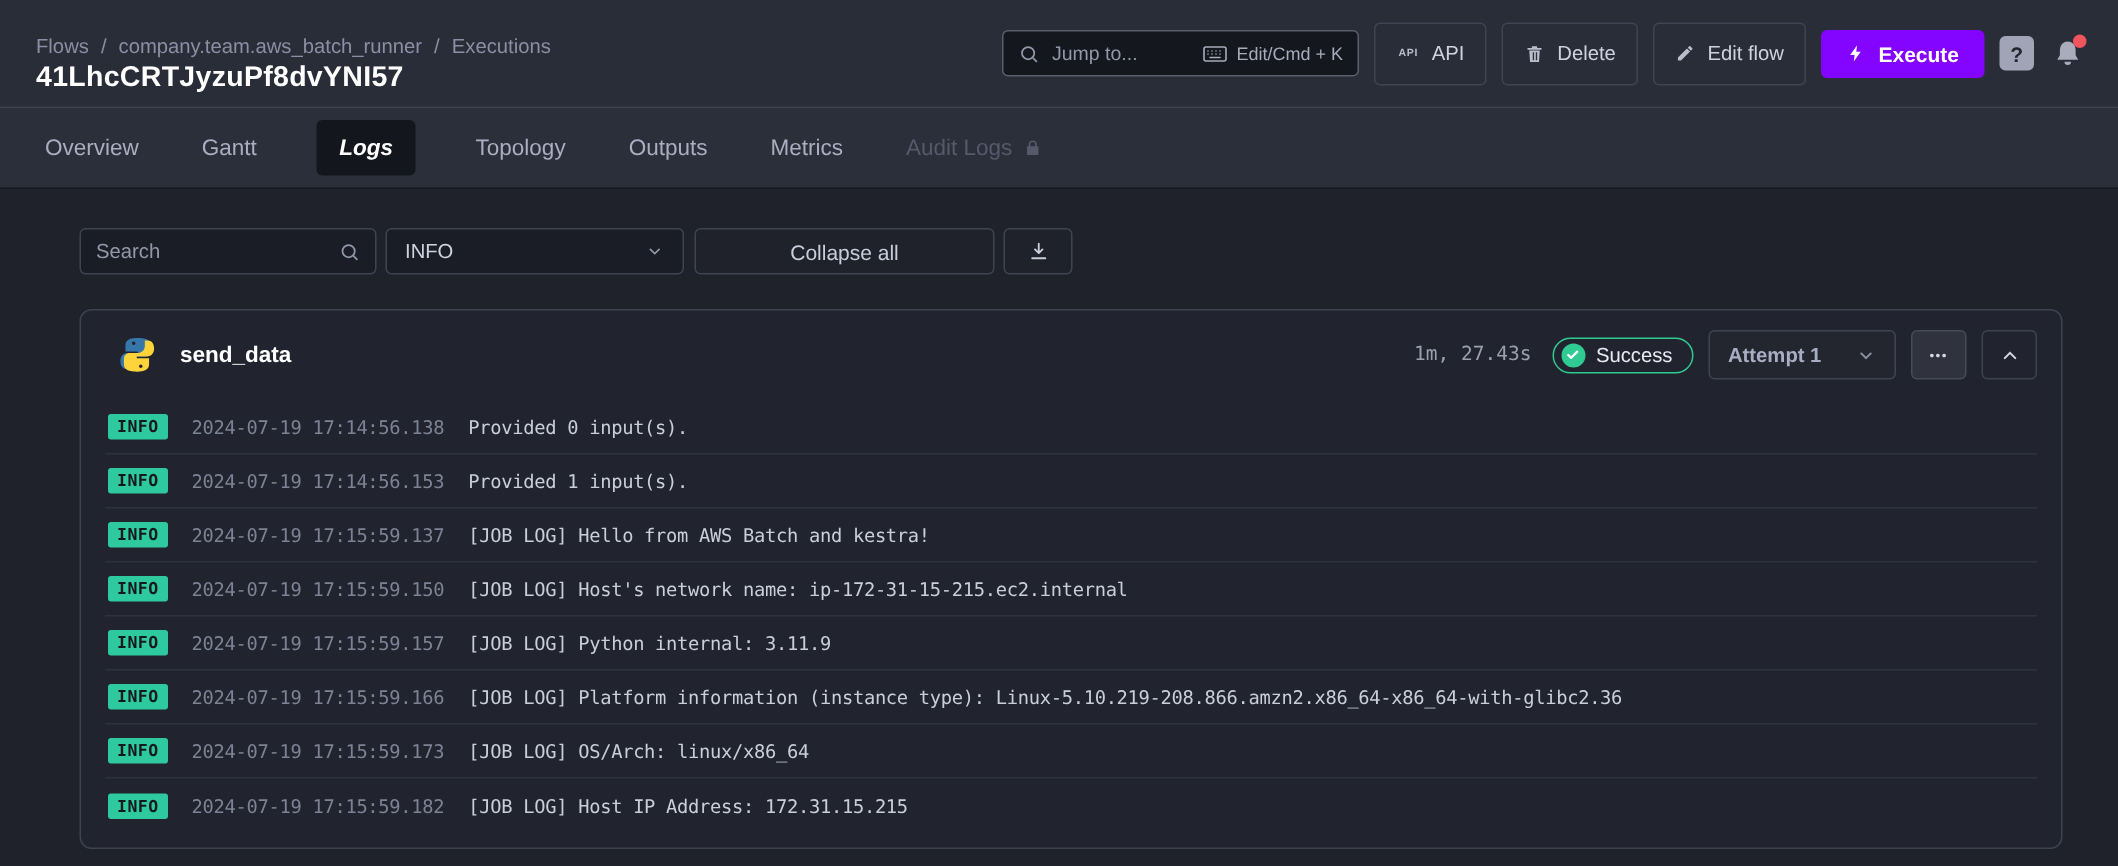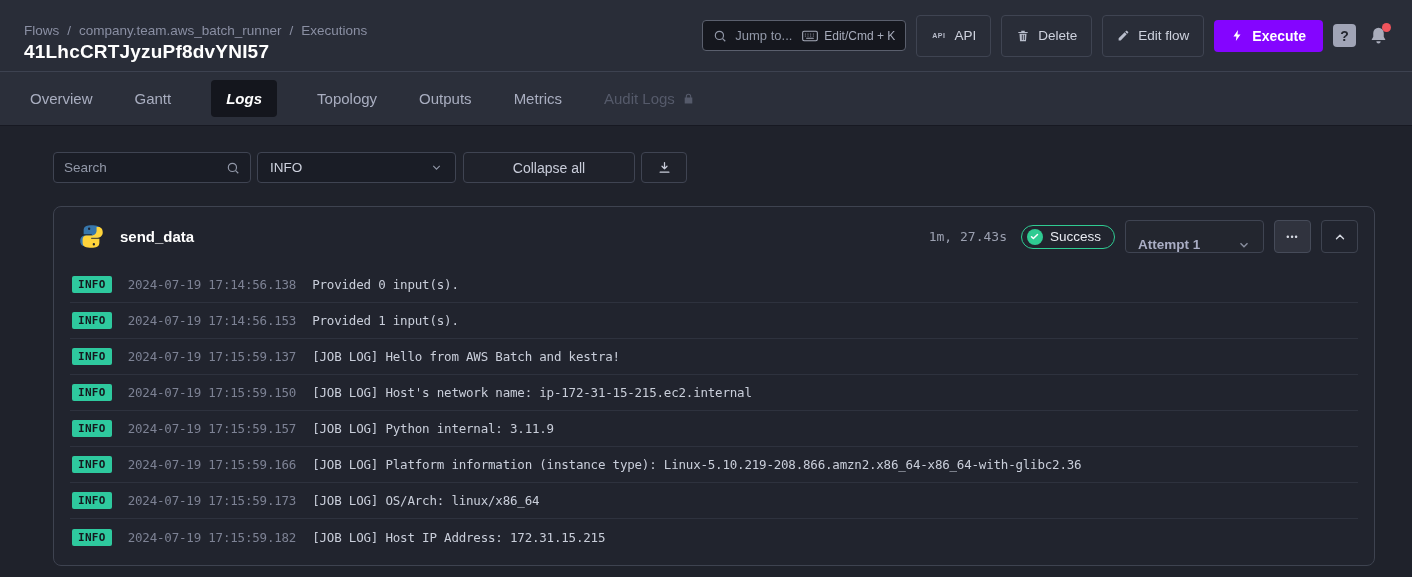--- a/index.html
+++ b/index.html
@@ -18,21 +18,21 @@
     display:flex; align-items:center;
     padding:0 22px 0 24px;
   }
   .header-left { display:flex; flex-direction:column; gap:3px; padding-top:2px;margin-top:12px; }
   .breadcrumb { font-size:13.5px; color:#8A8FA3; display:flex; gap:8px; align-items:center; }
   .breadcrumb .crumb { cursor:pointer; }
   .page-title { font-size:19px; font-weight:700; color:#FFFFFF; letter-spacing:.2px; }
 
   .header-right { margin-left:auto; display:flex; align-items:center; gap:10px; }
   .jump-box {
-    width:204px; height:31px; background:#15171E;
+    width:238px; height:31px; background:#15171E;
     border:1px solid #5A5F6D; border-radius:4px;
     display:flex; align-items:center; padding:0 10px; gap:8px; cursor:pointer;
   }
   .jump-box .jump-label { font-size:13px; color:#9298A8; }
   .jump-box .shortcut-wrap { margin-left:auto; display:flex; align-items:center; gap:6px; color:#A7ACBB; }
   .jump-box .shortcut { font-size:12px; color:#A7ACBB; }
 
   .btn {
     height:42px; display:flex; align-items:center; gap:8px;
     background:transparent; border:1px solid #3F4452; border-radius:4px;
@@ -85,21 +85,21 @@
     color:#C9CDDA; font-size:13.5px; font-family:"Liberation Sans", sans-serif; min-width:0;
   }
   .search-input-wrap input::placeholder { color:#9298A8; }
   .level-select {
     width:199px; height:31px; background:#1A1D26; border:1px solid #3F4452;
     border-radius:4px; display:flex; align-items:center; padding:0 12px;
     font-size:13.5px; color:#CED2DE; cursor:pointer; margin-right:7px;
   }
   .level-select .chev { margin-left:auto; color:#9298A8; }
   .collapse-all-btn {
-    width:172px; height:31px; justify-content:center; font-size:14px; color:#C9CDDA; margin-right:6px;
+    width:200px; height:31px; justify-content:center; font-size:14px; color:#C9CDDA; margin-right:6px;
   }
   .download-btn { width:46px; height:31px; justify-content:center; padding:0; color:#C9CDDA; }
 
   
   .log-card {
     margin-top:23px; height:360px; background:#21242E;
     border:1px solid #3E4350; border-radius:8px;
     display:flex; flex-direction:column;
   }
   .card-header { display:flex; align-items:center; padding:13px 16px 12px 24px; }
@@ -110,22 +110,22 @@
   .status-badge {
     display:flex; align-items:center; gap:7px;
     border:1px solid #2FCB92; border-radius:999px;
     padding:3px 13px 3px 5px; color:#E8EAF1; font-size:13.5px; cursor:default;
   }
   .status-badge .check-circle {
     width:16px; height:16px; border-radius:50%; background:#2FCB92;
     display:flex; align-items:center; justify-content:center; color:#1B3A2E;
   }
   .attempt-select {
-    height:33px; width:139px; background:#23262F; border:1px solid #3F4452; border-radius:4px;
-    display:flex; align-items:flex-end; padding:0 12px; cursor:pointer;
+    height:33px; width:125px; background:#23262F; border:1px solid #3F4452; border-radius:4px;
+    display:flex; align-items:center; padding:0 12px; cursor:pointer;
   }
   .attempt-select .attempt-label { font-size:13.5px; font-weight:700; color:#A9ADC4; }
   .attempt-select .chev { margin-left:auto; color:#8A8FA0; }
   .more-btn {
     width:37px; height:33px; background:#30333E; border:1px solid #464B59; border-radius:4px;
     color:#D6D9E2; font-size:9px; letter-spacing:1px;
     display:flex; align-items:center; justify-content:center; cursor:pointer;
   }
   .collapse-btn {
     width:37px; height:33px; background:transparent; border:1px solid #3E4350; border-radius:4px;

